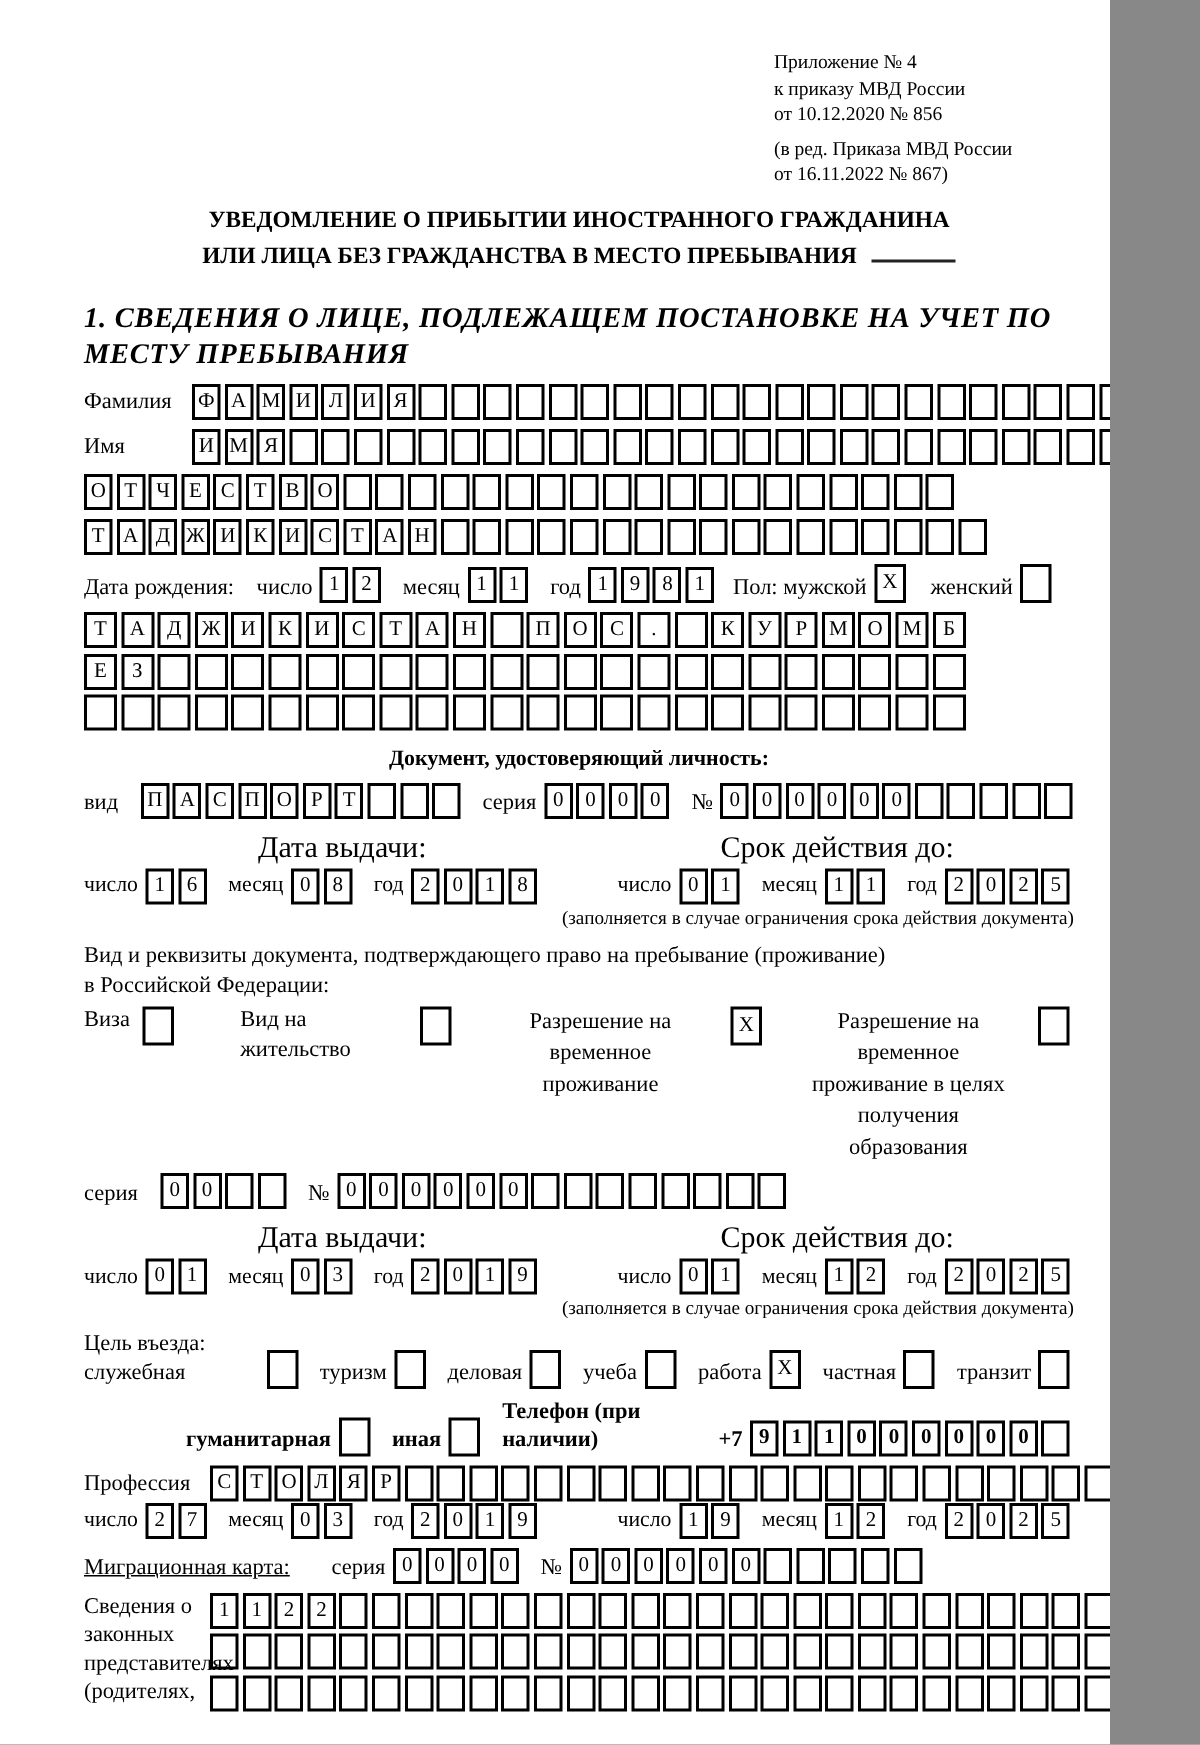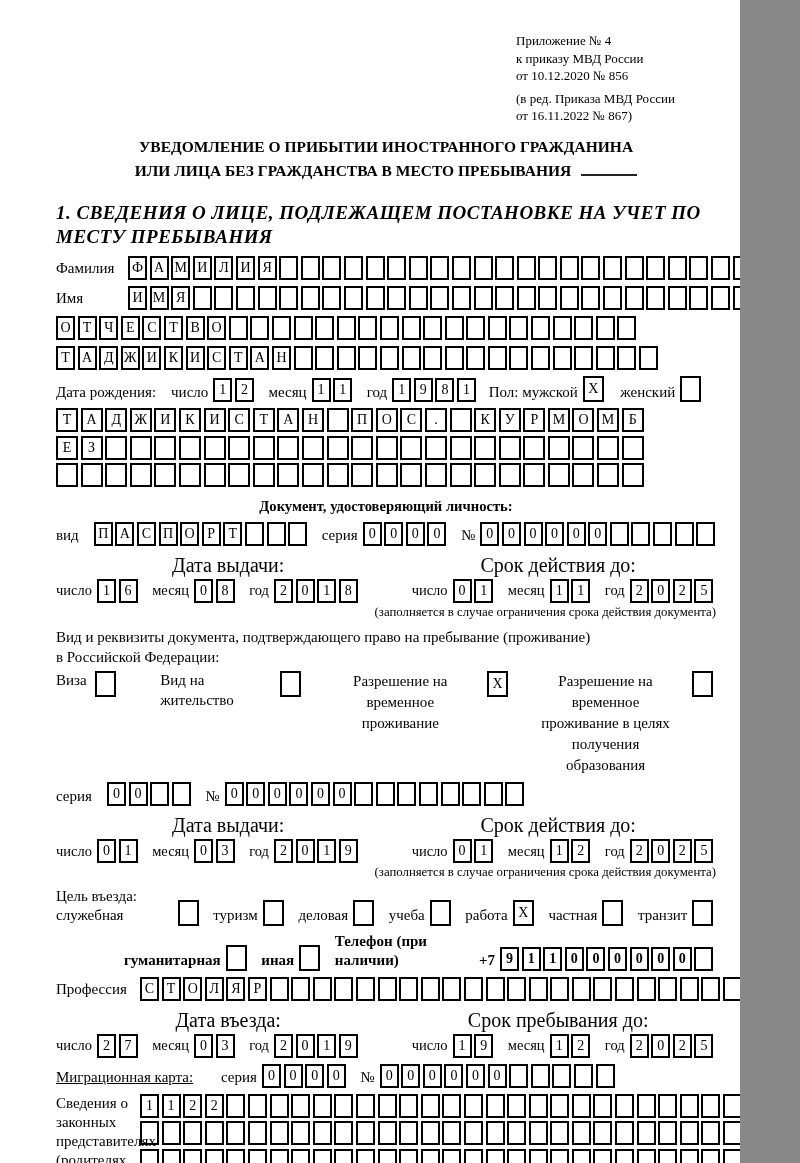--- a/index.html
+++ b/index.html
@@ -605,24 +605,20 @@
         <div class="cell"></div>
         <div class="cell"></div>
         <div class="cell"></div>
         <div class="cell"></div>
         <div class="cell"></div>
         <div class="cell"></div>
         <div class="cell"></div>
       </div>
   </div>
 
-  <div class="dhead">
-    <div class="dh-l">Дата въезда:</div>
-    <div class="dh-r">Срок пребывания до:</div>
-  </div>
   <div class="drow">
     <div class="dg dg-l">
       <span class="t">число</span>
       <span class="cells">
           <div class="cell">2</div>
           <div class="cell">7</div>
         </span>
       <span class="t2">месяц</span>
       <span class="cells">
           <div class="cell">0</div>

